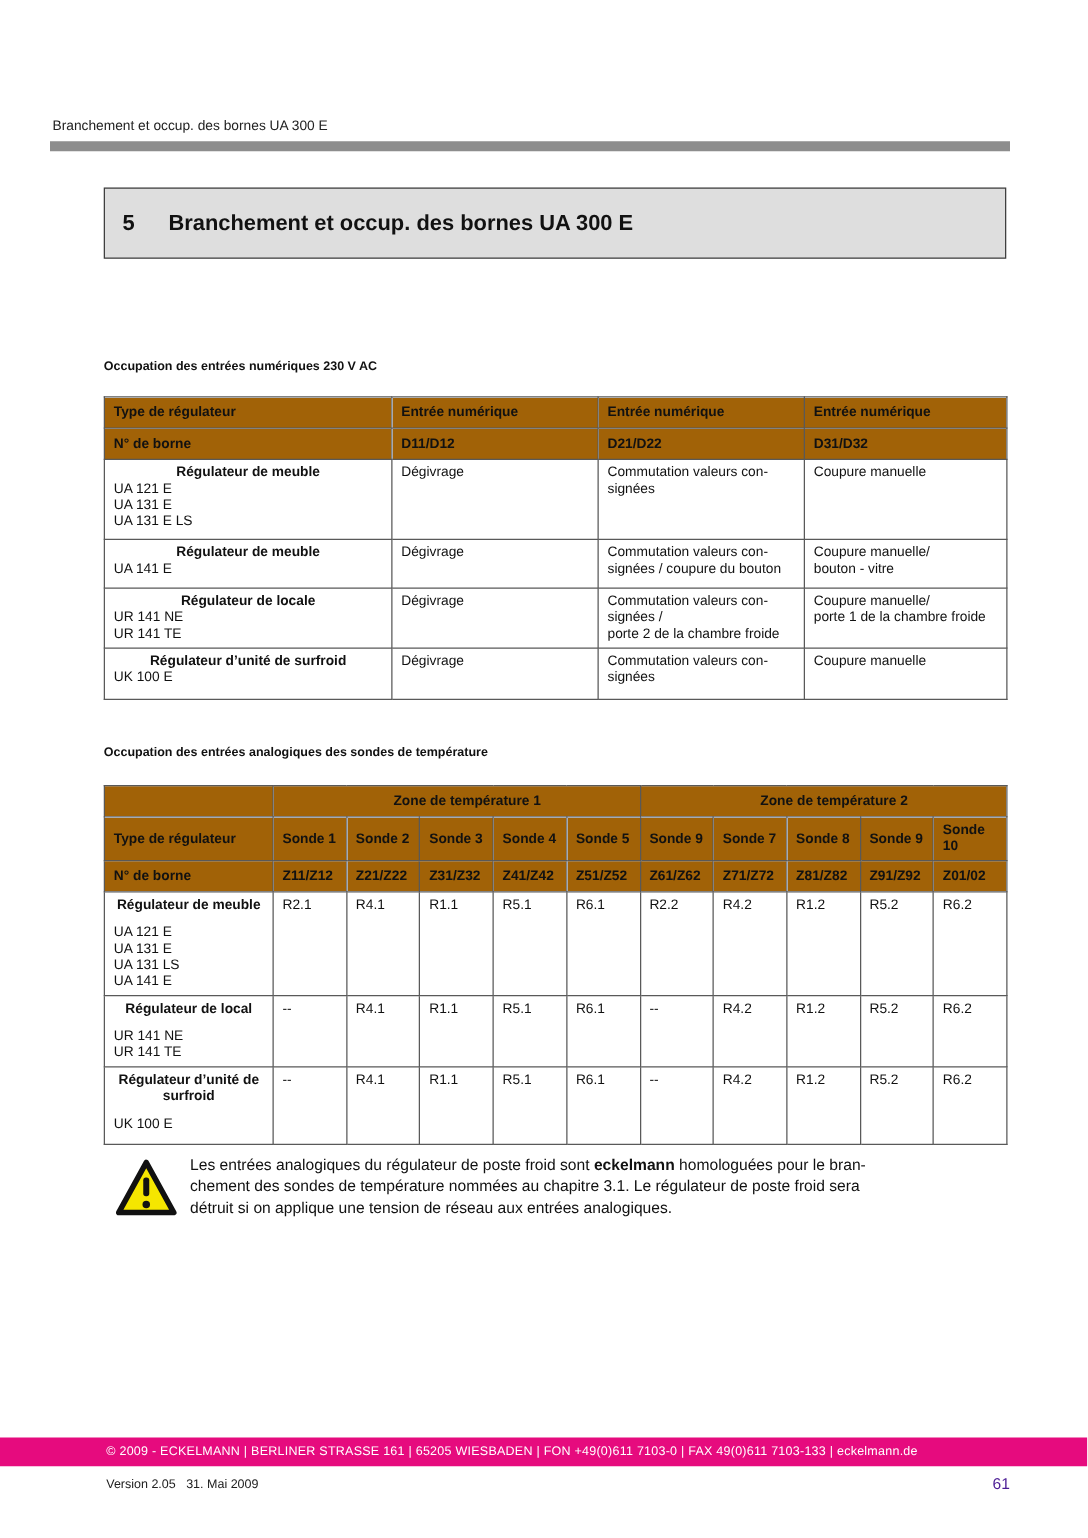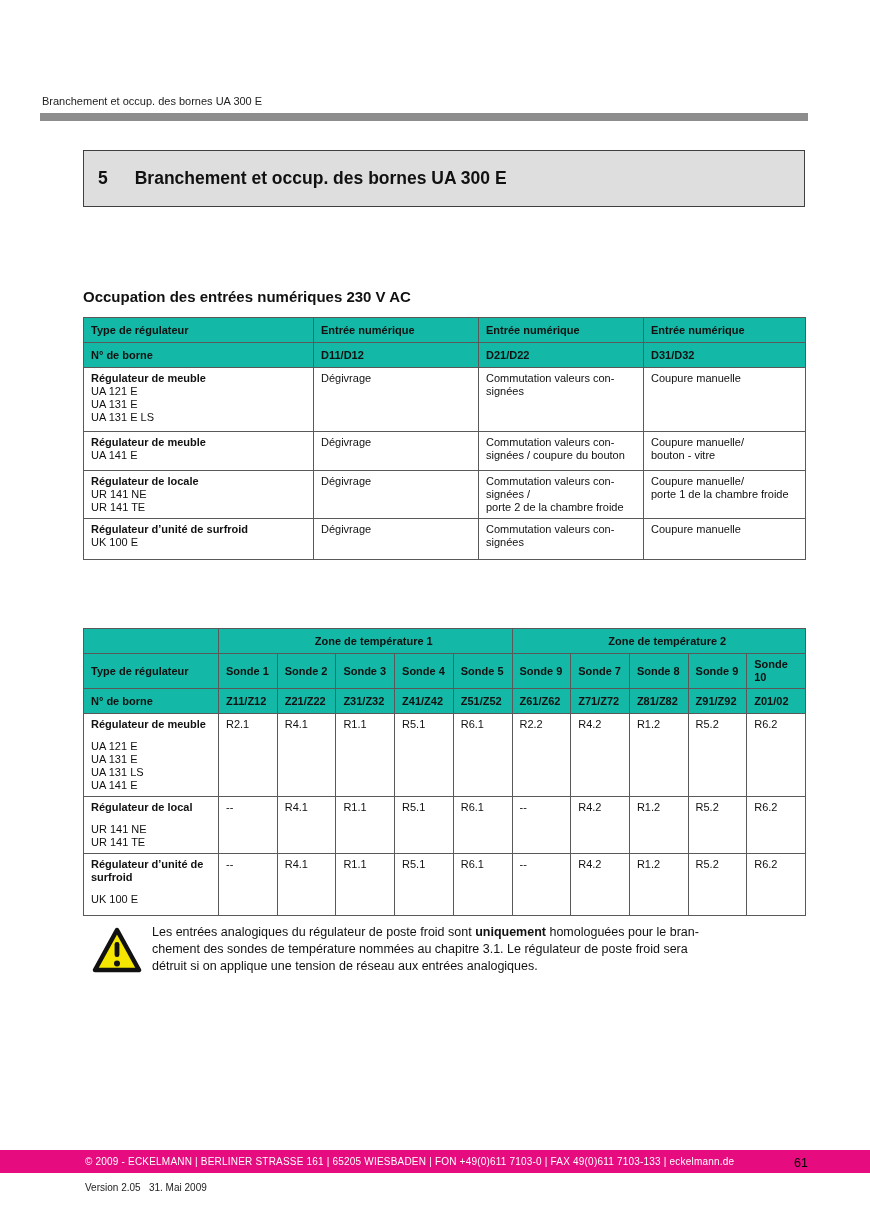--- a/index.html
+++ b/index.html
@@ -19,44 +19,44 @@
   .logo-box.b1 { overflow:visible; }
   .sq-green { position:absolute; left:4px; top:4px; width:17px; height:17px; background:#639b7c; transform:rotate(14deg); }
   .sq-blue { position:absolute; right:1px; bottom:1px; width:21px; height:21px; background:#1e3d7b; }
   .sq-blue-notch { position:absolute; left:0; top:0; width:8px; height:8px; background:#fff; }
   
   .title-box { position:absolute; left:83px; top:150px; width:722px; height:57px; background:#dedede;
                border:1px solid #3f3f3f; display:flex; align-items:center; box-sizing:border-box; }
   .title-num { font-size:17.5px; font-weight:bold; margin-left:14px; }
   .title-text { font-size:17.5px; font-weight:bold; margin-left:27px; }
   
-  .sec-head { position:absolute; left:83px; font-size:15px; font-weight:bold; }
+  .sec-head { position:absolute; left:83px; font-size:10px; font-weight:bold; }
   .sec1 { top:288px; } .sec2 { top:597px; }
   
   table { border-collapse:collapse; table-layout:fixed; position:absolute; left:83px; background:#fff; }
   td { border:1px solid #595959; font-size:11px; line-height:13px; padding:4px 7px; vertical-align:top;
        box-sizing:border-box; overflow:hidden; }
   .t1 { top:317px; width:722px; }
   .t2 { top:628px; width:722px; }
-  tr.hrow td { background:#14b8a6; font-weight:bold; vertical-align:middle; }
+  tr.hrow td { background:#a16207; font-weight:bold; vertical-align:middle; }
   .t1 tr.hrow { height:25px; }
   .t2 tr.hrow { height:25px; }
   .zone { text-align:center;padding-left:24px; }
-  .bold { font-weight:bold; }
+  .bold { font-weight:bold;text-align:center; }
   .pre { white-space:pre-line; }
   .models-gap { margin-top:9px; }
   
   .warn-icon { position:absolute; left:92px; top:927px; }
   .warn-text { position:absolute; left:152px; top:924px; width:638px; font-size:12.5px; line-height:17px;
                white-space:pre-line; color:#111; }
   
   .foot-bar { position:absolute; left:0; top:1150px; width:870px; height:23px; display:flex; align-items:center; }
   .foot-bar-text { color:#fff; font-size:10px; margin-left:85px; letter-spacing:0.2px; }
   .version { position:absolute; left:85px; top:1182px; font-size:10px; color:#222; white-space:pre; }
-  .pageno { position:absolute; right:62px; top:1156px; font-size:12.5px; color:#000000; }
+  .pageno { position:absolute; right:62px; top:1180px; font-size:12.5px; color:#4c1d95; }
 </style>
 </head>
 <body>
 
 <div class="page">
 
   <div class="breadcrumb">Branchement et occup. des bornes UA 300 E</div>
   <div class="head-rule"></div>
 
 
@@ -129,20 +129,21 @@
         <div class="pre">UK 100 E</div>
       </td>
       <td class="pre">Dégivrage</td>
       <td class="pre">Commutation valeurs con-
 signées</td>
       <td class="pre">Coupure manuelle</td>
     </tr>
   </tbody>
     </table>
 
+  <div class="sec-head sec2">Occupation des entrées analogiques des sondes de température</div>
 
   <table class="t2">
     <colgroup>
       <col style="width:135px">
       <col style="width:58.7px">
         <col style="width:58.7px">
         <col style="width:58.7px">
         <col style="width:58.7px">
         <col style="width:58.7px">
       <col style="width:58.7px">
@@ -238,21 +239,21 @@
   </tbody>
     </table>
 
   <div class="warn-icon">
     <svg width="50" height="48" viewBox="0 0 50 48">
       <path d="M25 3 L47 43 H3 Z" fill="#f5e600" stroke="#111" stroke-width="4.5" stroke-linejoin="round"></path>
       <rect x="22.6" y="15" width="4.8" height="15" rx="2.2" fill="#111"></rect>
       <circle cx="25" cy="36.5" r="3" fill="#111"></circle>
     </svg>
   </div>
-  <div class="warn-text"><span>Les entrées analogiques du régulateur de poste froid sont </span><span class="bold">uniquement</span><span> homologuées pour le bran-
+  <div class="warn-text"><span>Les entrées analogiques du régulateur de poste froid sont </span><span class="bold">eckelmann</span><span> homologuées pour le bran-
 chement des sondes de température nommées au chapitre 3.1. Le régulateur de poste froid sera
 détruit si on applique une tension de réseau aux entrées analogiques.</span></div>
 
   <div class="foot-bar" style="background: rgb(230, 11, 126); align-items: center;">
     <span class="foot-bar-text">© 2009 - ECKELMANN | BERLINER STRASSE 161 | 65205 WIESBADEN | FON +49(0)611 7103-0 | FAX 49(0)611 7103-133 | eckelmann.de</span>
   </div>
   <div class="version">Version 2.05   31. Mai 2009</div>
   <div class="pageno">61</div>
 
 </div>

